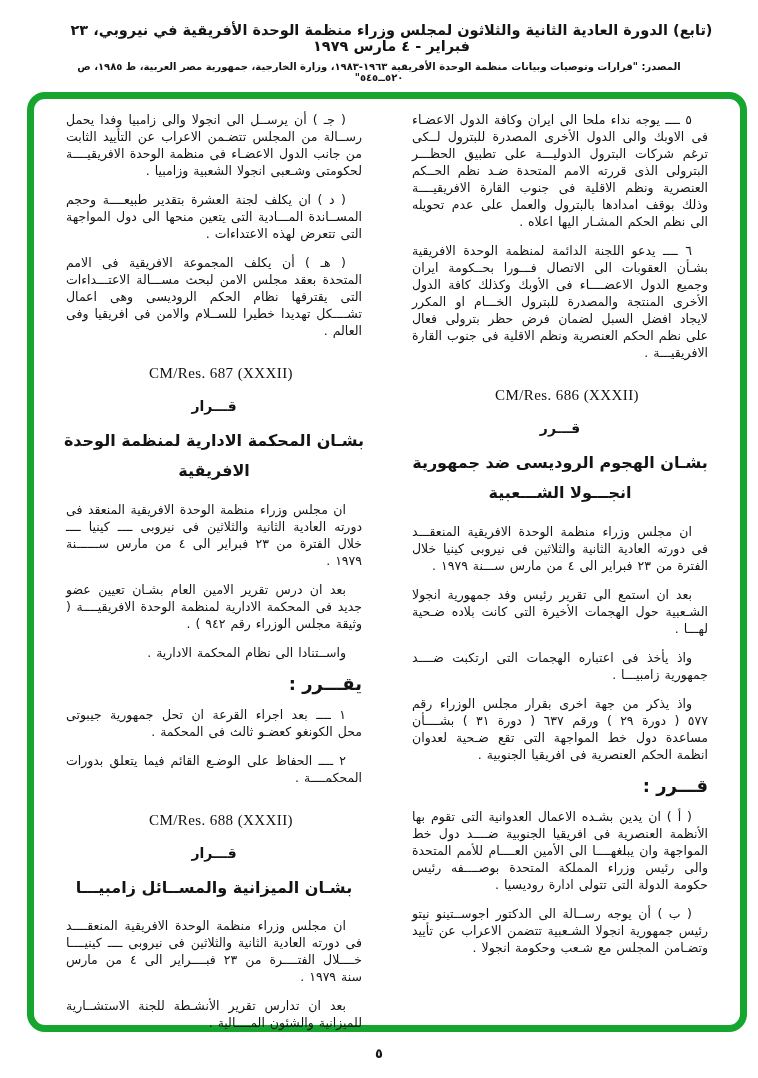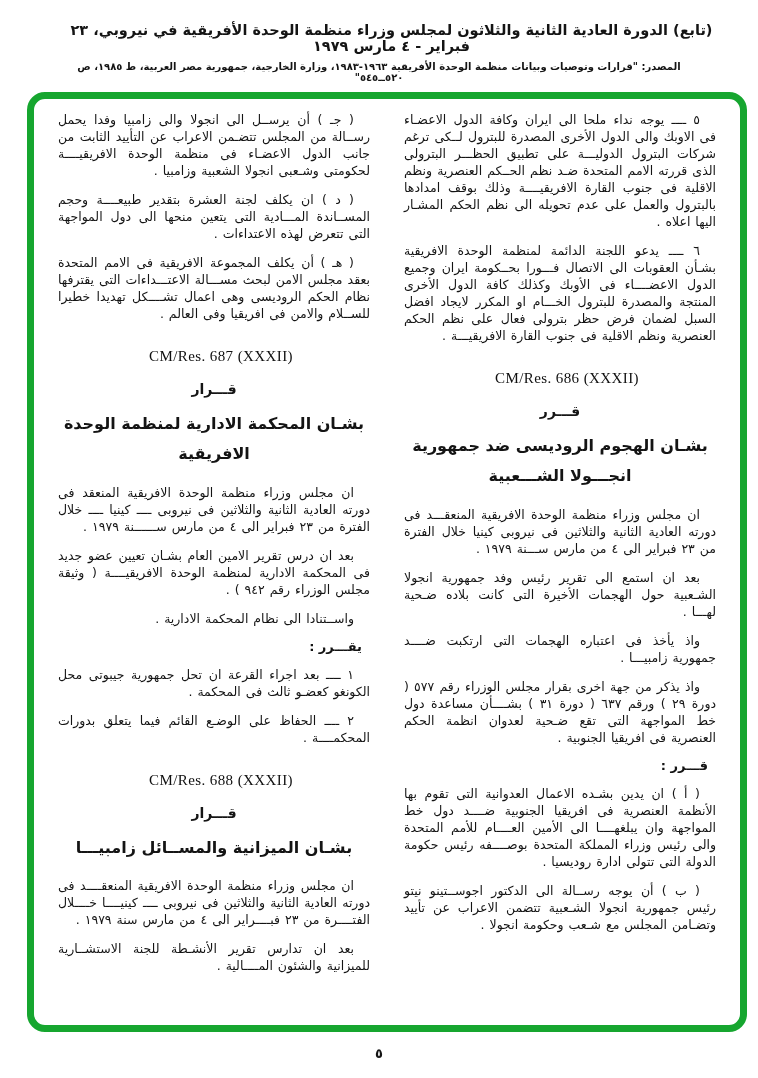--- a/index.html
+++ b/index.html
@@ -33,42 +33,42 @@
     padding:12px 16px 8px 16px;
   }
   .cols{
     display:flex;direction:rtl;gap:18px;height:100%;
   }
   .col{flex:1;min-width:0;}
   p.body{
     font-size:12.5px;line-height:1.36;
     text-align:justify;direction:rtl;
     text-indent:16px;
-    margin:0 8px 12px;
+    margin:0 16px 12px;
     word-spacing:1px;
   }
   .res{
     direction:ltr;text-align:center;
     font-family:"Liberation Serif", serif;
     font-size:15px;letter-spacing:.4px;
     margin:26px 0 8px;padding-left:14px;
     font-weight:500;color:#101010;
   }
   .h-center{
     text-align:center;font-weight:bold;
     font-size:14px;margin:16px 0 12px;direction:rtl;
     word-spacing:2px;
   }
   .subject{
     text-align:center;font-weight:bold;
     font-size:16px;line-height:1.9;
     margin:0 0 14px;direction:rtl;
   }
   .decides{
-    font-size:13px;font-weight:bold;direction:rtl;
+    font-size:18px;font-weight:bold;direction:rtl;
     text-indent:16px;margin:2px 0 12px;text-align:right;
   }
   .pagenum{
     position:absolute;left:0;right:0;top:1046px;
     text-align:center;font-size:13px;font-weight:bold;
   }
 </style>
 </head>
 <body>
 

